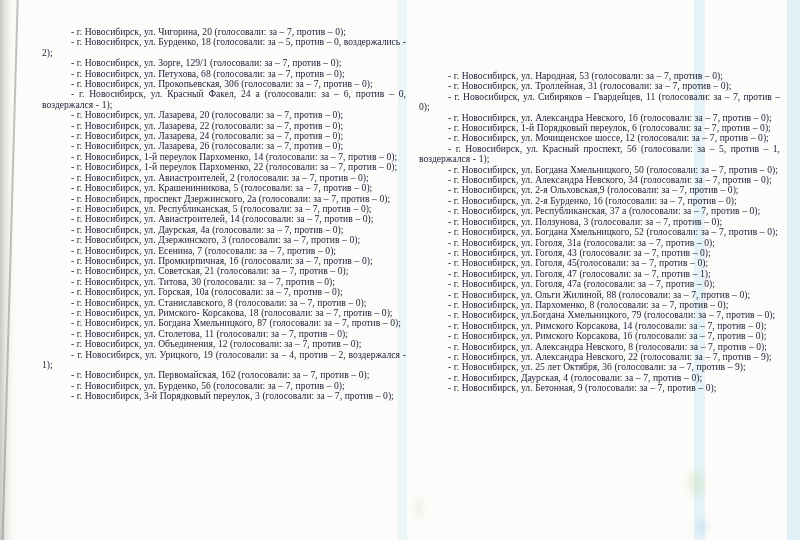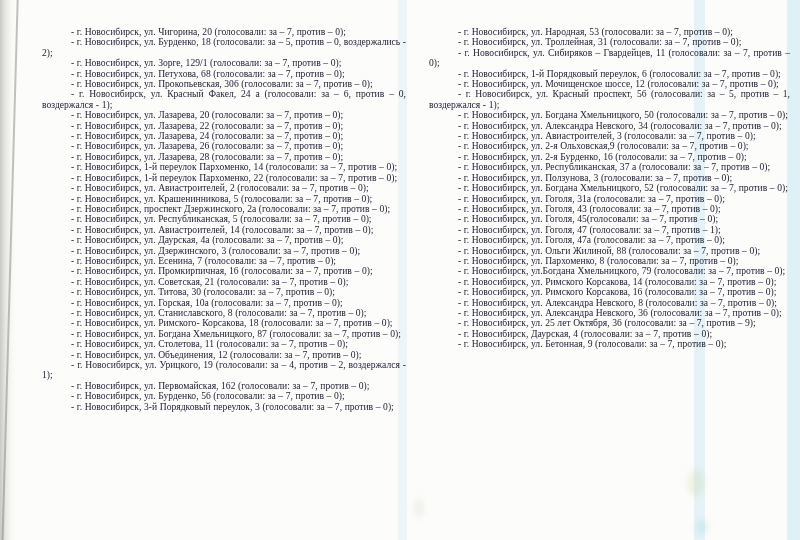--- a/index.html
+++ b/index.html
@@ -37,21 +37,21 @@
   }
   .smudge-a { left: 688px; top: 470px; width: 16px; height: 26px; background: rgba(190,210,150,0.25); }
   .smudge-b { left: 696px; top: 520px; width: 12px; height: 14px; background: rgba(150,205,225,0.28); }
   .smudge-c { left: 414px; top: 498px; width: 10px; height: 20px; background: rgba(200,200,170,0.20); }
 
   .page {
     position: absolute; top: 27px;
     font-size: 9.6px; line-height: 10.4px;
   }
   .page-left  { left: 42px;  width: 364px; }
-  .page-right { left: 429px; width: 361px; }
+  .page-right { left: 419px; width: 361px; margin-top: 44px; }
   .entry {
     margin: 0;
     text-indent: 29px;
     text-align: justify;
     word-spacing: 0.2px;
   }
 </style>
 </head>
 <body>
 
@@ -84,21 +84,20 @@
         <p class="entry">- г. Новосибирск, ул. Красный Факел, 24 а (голосовали: за – 6, против – 0, воздержался - 1);</p>
 
         <p class="entry">- г. Новосибирск, ул. Лазарева, 20 (голосовали: за – 7, против – 0);</p>
 
         <p class="entry">- г. Новосибирск, ул. Лазарева, 22 (голосовали: за – 7, против – 0);</p>
 
         <p class="entry">- г. Новосибирск, ул. Лазарева, 24 (голосовали: за – 7, против – 0);</p>
 
         <p class="entry">- г. Новосибирск, ул. Лазарева, 26 (голосовали: за – 7, против – 0);</p>
 
-        <p class="entry">- г. Новосибирск, ул. Лазарева, 28 (голосовали: за – 7, против – 0);</p>
 
         <p class="entry">- г. Новосибирск, 1-й переулок Пархоменко, 14 (голосовали: за – 7, против – 0);</p>
 
         <p class="entry">- г. Новосибирск, 1-й переулок Пархоменко, 22 (голосовали: за – 7, против – 0);</p>
 
         <p class="entry">- г. Новосибирск, ул. Авиастроителей, 2 (голосовали: за – 7, против – 0);</p>
 
         <p class="entry">- г. Новосибирск, ул. Крашенинникова, 5 (голосовали: за – 7, против – 0);</p>
 
         <p class="entry">- г. Новосибирск, проспект Дзержинского, 2а (голосовали: за – 7, против – 0);</p>
@@ -144,33 +143,33 @@
 
   <div class="page page-right">
     <div>
 
         <p class="entry">- г. Новосибирск, ул. Народная, 53 (голосовали: за – 7, против – 0);</p>
 
         <p class="entry">- г. Новосибирск, ул. Троллейная, 31 (голосовали: за – 7, против – 0);</p>
 
         <p class="entry">- г. Новосибирск, ул. Сибиряков – Гвардейцев, 11 (голосовали: за – 7, против – 0);</p>
 
+        <p class="entry">- г. Новосибирск, ул. Александра Невского, 16 (голосовали: за – 7, против – 0);</p>
 
         <p class="entry">- г. Новосибирск, 1-й Порядковый переулок, 6 (голосовали: за – 7, против – 0);</p>
 
         <p class="entry">- г. Новосибирск, ул. Мочищенское шоссе, 12 (голосовали: за – 7, против – 0);</p>
 
         <p class="entry">- г. Новосибирск, ул. Красный проспект, 56 (голосовали: за – 5, против – 1, воздержался - 1);</p>
 
         <p class="entry">- г. Новосибирск, ул. Богдана Хмельницкого, 50 (голосовали: за – 7, против – 0);</p>
 
         <p class="entry">- г. Новосибирск, ул. Александра Невского, 34 (голосовали: за – 7, против – 0);</p>
 
 
-        <p class="entry">- г. Новосибирск, ул. Авиастроителей, 3 (голосовали: за – 7, против – 0);</p>
 
         <p class="entry">- г. Новосибирск, ул. 2-я Ольховская,9 (голосовали: за – 7, против – 0);</p>
 
         <p class="entry">- г. Новосибирск, ул. 2-я Бурденко, 16 (голосовали: за – 7, против – 0);</p>
 
         <p class="entry">- г. Новосибирск, ул. Республиканская, 37 а (голосовали: за – 7, против – 0);</p>
 
         <p class="entry">- г. Новосибирск, ул. Ползунова, 3 (голосовали: за – 7, против – 0);</p>
 
 
@@ -191,21 +190,21 @@
         <p class="entry">- г. Новосибирск, ул. Пархоменко, 8 (голосовали: за – 7, против – 0);</p>
 
         <p class="entry">- г. Новосибирск, ул.Богдана Хмельницкого, 79 (голосовали: за – 7, против – 0);</p>
 
         <p class="entry">- г. Новосибирск, ул. Римского Корсакова, 14 (голосовали: за – 7, против – 0);</p>
 
         <p class="entry">- г. Новосибирск, ул. Римского Корсакова, 16 (голосовали: за – 7, против – 0);</p>
 
         <p class="entry">- г. Новосибирск, ул. Александра Невского, 8 (голосовали: за – 7, против – 0);</p>
 
-        <p class="entry">- г. Новосибирск, ул. Александра Невского,  36 (голосовали: за – 7, против – 0);</p>
+        <p class="entry">- г. Новосибирск, ул. Александра Невского,  22 (голосовали: за – 7, против – 9);</p>
 
         <p class="entry">- г. Новосибирск, ул. 25 лет Октября, 36 (голосовали: за – 7, против – 9);</p>
 
         <p class="entry">- г. Новосибирск, Даурская, 4 (голосовали: за – 7, против – 0);</p>
 
         <p class="entry">- г. Новосибирск, ул. Бетонная, 9 (голосовали: за – 7, против – 0);</p>
       </div>
   </div>
 
 </div>

